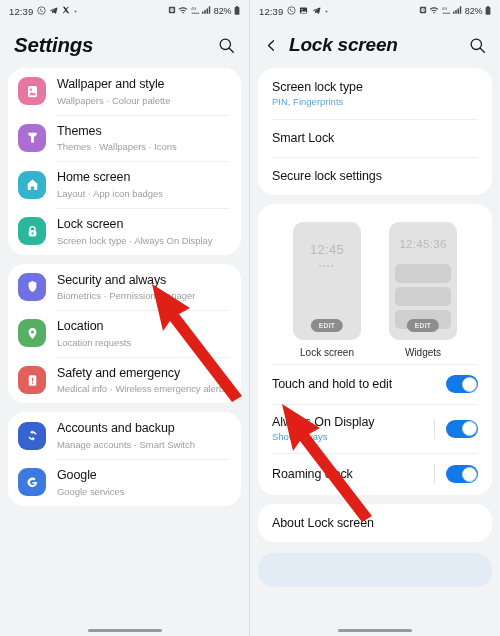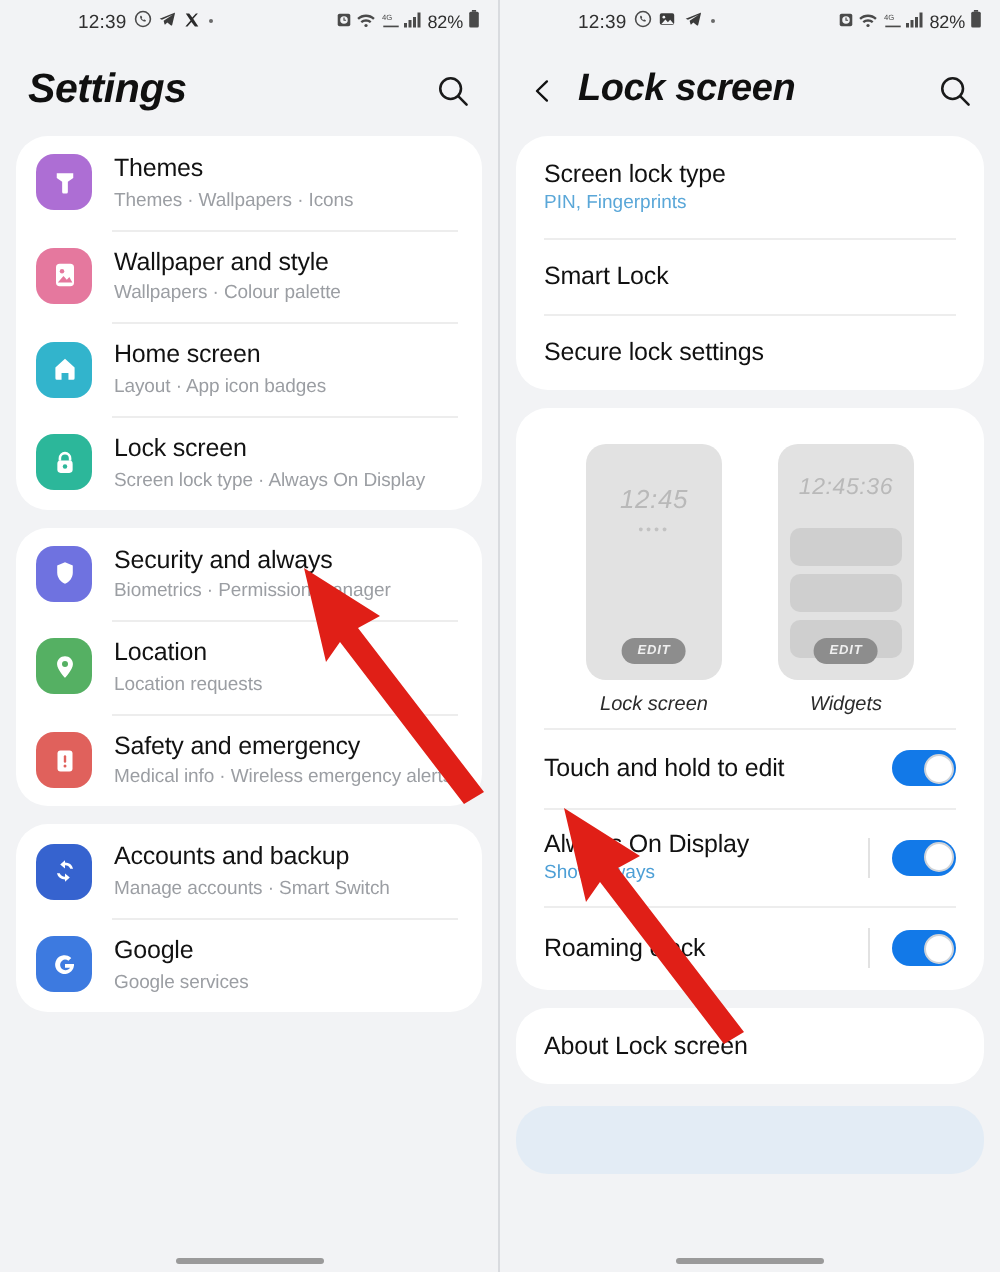--- a/index.html
+++ b/index.html
@@ -21,21 +21,21 @@
 
   
   .statusbar {
     height: 22px;
     display: flex; align-items: center;
     padding: 0 9px;
     font-size: 9.5px; color: #3b3b3b;
     background: #f2f3f5;
   }
   .sb-left { display: flex; align-items: center; gap: 3.5px; }
-  .sb-time { font-size: 9.5px; letter-spacing: .1px; color: #303030; margin-left: 30px; }
+  .sb-time { font-size: 9.5px; letter-spacing: .1px; color: #303030; }
   .sb-right { margin-left: auto; display: flex; align-items: center; gap: 2.5px; }
   .sb-ico { display: inline-block; line-height: 1; }
   .sb-batt { font-size: 9px; color: #303030; letter-spacing: -.1px; }
 
   
   .header {
     height: 46px;
     display: flex; align-items: center;
     padding: 0 14px;
     background: #f2f3f5;
@@ -96,21 +96,20 @@
     height: 1px; background: #ededed;
   }
   .ptitle { font-size: 12.5px; color: #111; letter-spacing: -.1px; }
   .psub { font-size: 9.5px; color: #4d9fd6; margin-top: 2px; }
   .psub.teal { color: #5aa7d8; }
 
   
   .previews {
     display: flex; justify-content: center; gap: 28px;
     padding: 18px 0 6px;
-    font-style: italic;
   }
   .pv { width: 68px; }
   .pv-frame {
     width: 68px; height: 118px;
     background: #e2e2e2; border-radius: 10px;
     position: relative; overflow: hidden;
   }
   .pv-clock {
     position: absolute; left: 0; right: 0; top: 20px;
     text-align: center; font-size: 13px; color: #b9b9b9;
@@ -257,41 +256,41 @@
             <circle cx="8.6" cy="8.6" r="6.1" fill="none" stroke="#1a1a1a" stroke-width="1.5"></circle>
             <path d="M13.2 13.2 18 18" stroke="#1a1a1a" stroke-width="1.5" stroke-linecap="round"></path>
           </svg>
       </div>
     </div>
 
     <div class="body">
 
       <div class="card">
         <div class="row">
-          <div class="ic" style="background:#ad6ed4">
-            <svg width="15" height="15" viewBox="0 0 20 20">
-                <path d="M4.5 3.5h11v3.2l-3.6 2.4V16a1 1 0 0 1-1 1H9.1a1 1 0 0 1-1-1V9.1L4.5 6.7z" fill="#fff"></path>
-              </svg>
-          </div>
-          <div class="rtext">
-            <div class="rtitle">Themes</div>
-            <div class="rsub">Themes  ·  Wallpapers  ·  Icons</div>
-          </div>
-        </div>
-        <div class="row">
           <div class="ic" style="background:#e5789e">
             <svg width="15" height="15" viewBox="0 0 20 20">
                 <rect x="4" y="2.5" width="12" height="15" rx="2.5" fill="#fff"></rect>
                 <circle cx="8" cy="7.5" r="1.5" fill="#e5789e"></circle>
                 <path d="M5.2 15 9 10.6l2.2 2.6 1.7-1.8 2 3.6z" fill="#e5789e"></path>
               </svg>
           </div>
           <div class="rtext">
             <div class="rtitle">Wallpaper and style</div>
             <div class="rsub">Wallpapers  ·  Colour palette</div>
+          </div>
+        </div>
+        <div class="row">
+          <div class="ic" style="background:#ad6ed4">
+            <svg width="15" height="15" viewBox="0 0 20 20">
+                <path d="M4.5 3.5h11v3.2l-3.6 2.4V16a1 1 0 0 1-1 1H9.1a1 1 0 0 1-1-1V9.1L4.5 6.7z" fill="#fff"></path>
+              </svg>
+          </div>
+          <div class="rtext">
+            <div class="rtitle">Themes</div>
+            <div class="rsub">Themes  ·  Wallpapers  ·  Icons</div>
           </div>
         </div>
         <div class="row">
           <div class="ic" style="background:#32b4cc">
             <svg width="15" height="15" viewBox="0 0 20 20">
                 <path d="M10 3.2 16.4 9v7.2a1 1 0 0 1-1 1h-3.1v-4.6H7.7v4.6H4.6a1 1 0 0 1-1-1V9z" fill="#fff"></path>
               </svg>
           </div>
           <div class="rtext">
             <div class="rtitle">Home screen</div>

